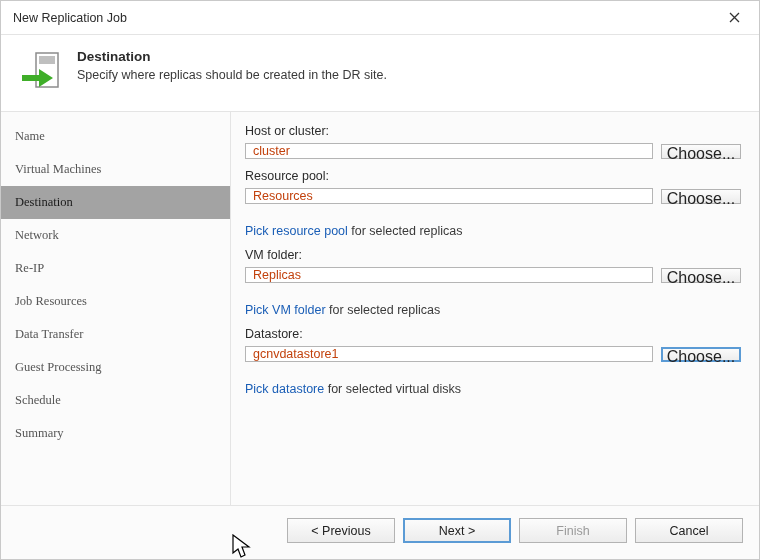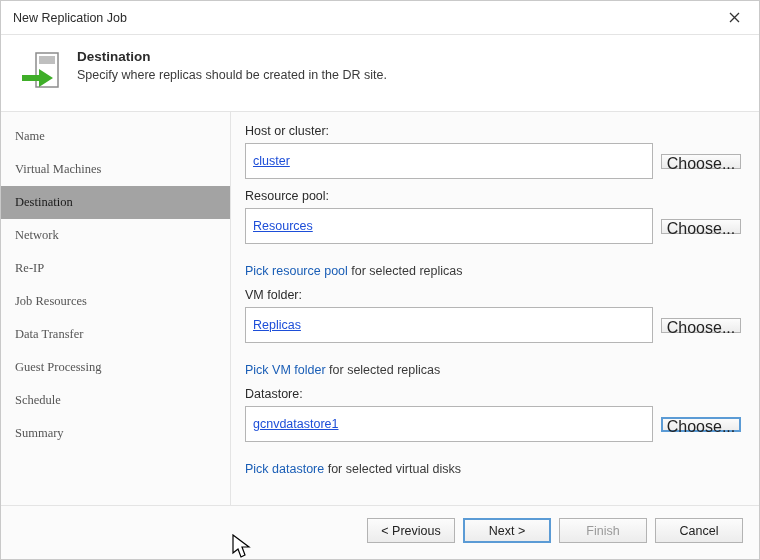--- a/index.html
+++ b/index.html
@@ -17,28 +17,28 @@
   .body { flex:1; display:flex; background:#fbfbfb; }
 
   .sidebar { width: 230px; border-right:1px solid #e4e4e4; padding-top:8px; display:flex; flex-direction:column;font-family:Liberation Serif, serif; }
   .sidebar-item { padding: 9px 14px; font-size:12.5px; color:#555; cursor:pointer; }
   .sidebar-item.active { background:#a3a3a3; color:#1a1a1a; }
 
   .form { flex:1; padding: 12px 18px 6px 14px; overflow:auto; }
   .group { margin-bottom: 10px; }
   .label { font-size:12.5px; margin-bottom:5px; }
   .row { display:flex; gap:8px; align-items:center; }
-  .field { flex:1; height:36px; border:1px solid #b5b5b5; background:#fff; padding: 0 7px; font-size:12.5px; display:flex; align-items:center; color:#1d4ed8;text-decoration:underline; }
+  .field { flex:1; height:16px; border:1px solid #b5b5b5; background:#fff; padding: 0 7px; font-size:12.5px; display:flex; align-items:center; color:#c2410c; }
   .choose { width:80px; height:15px; border:1px solid #b3b3b3; background:linear-gradient(#fcfcfc,#ececec); font-size:16px; cursor:pointer; color:#222; }
   .choose.highlight { border:1px solid #5b9bd5; box-shadow: 0 0 0 1px #5b9bd5 inset; }
   .hint { margin-top:20px; font-size:12.5px; color:#3a3a3a; }
   .hint a { color:#1a5eb6; text-decoration:none; cursor:pointer; }
 
   .footer { display:flex; justify-content:flex-end; gap:8px; padding: 12px 16px 16px; border-top:1px solid #e4e4e4; background:#fbfbfb; position:relative; }
-  .btn { width:88px; height:25px; border:1px solid #b3b3b3; background:linear-gradient(#fcfcfc,#ececec); font-size:12.5px; cursor:pointer; color:#222; }
+  .btn { width:108px; height:25px; border:1px solid #b3b3b3; background:linear-gradient(#fcfcfc,#ececec); font-size:12.5px; cursor:pointer; color:#222; }
   .btn.primary { border:1px solid #5b9bd5; box-shadow: 0 0 0 1px #5b9bd5 inset; }
   .btn:disabled { color:#9a9a9a; cursor:default; }
 
   .cursor { position:absolute; pointer-events:none; }
 </style>
 </head>
 <body>
 
 <div class="window">
 

